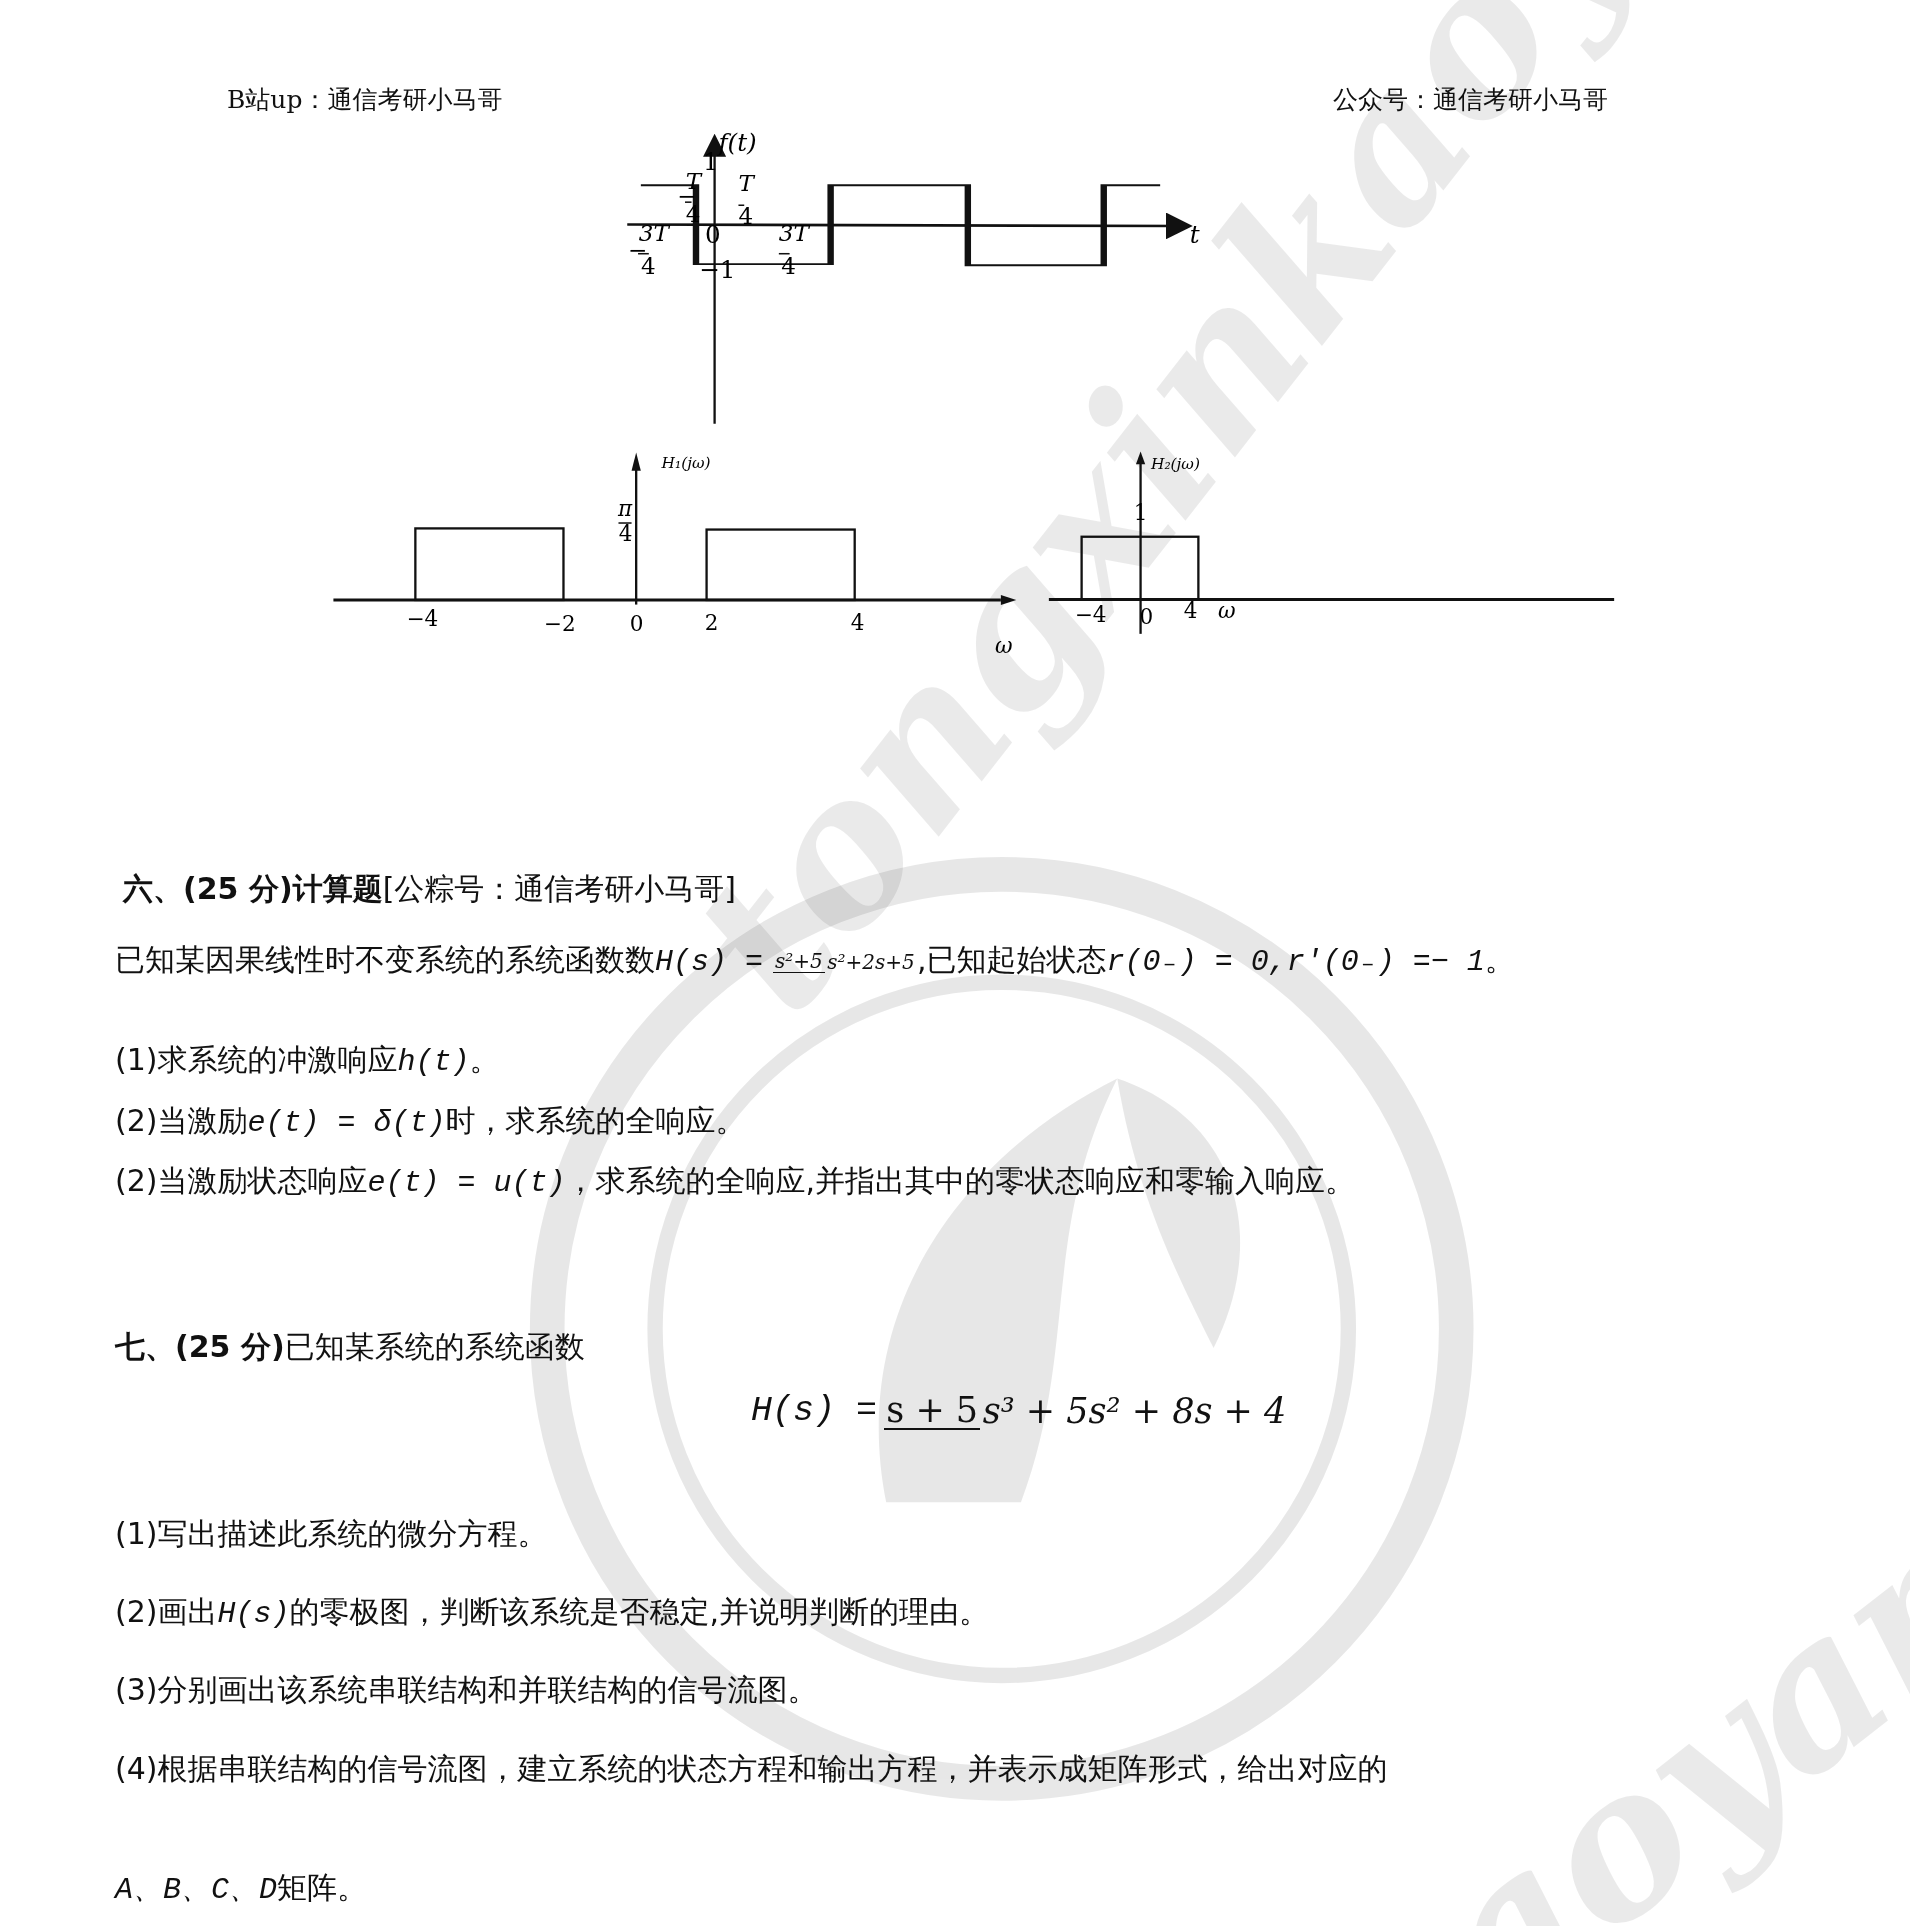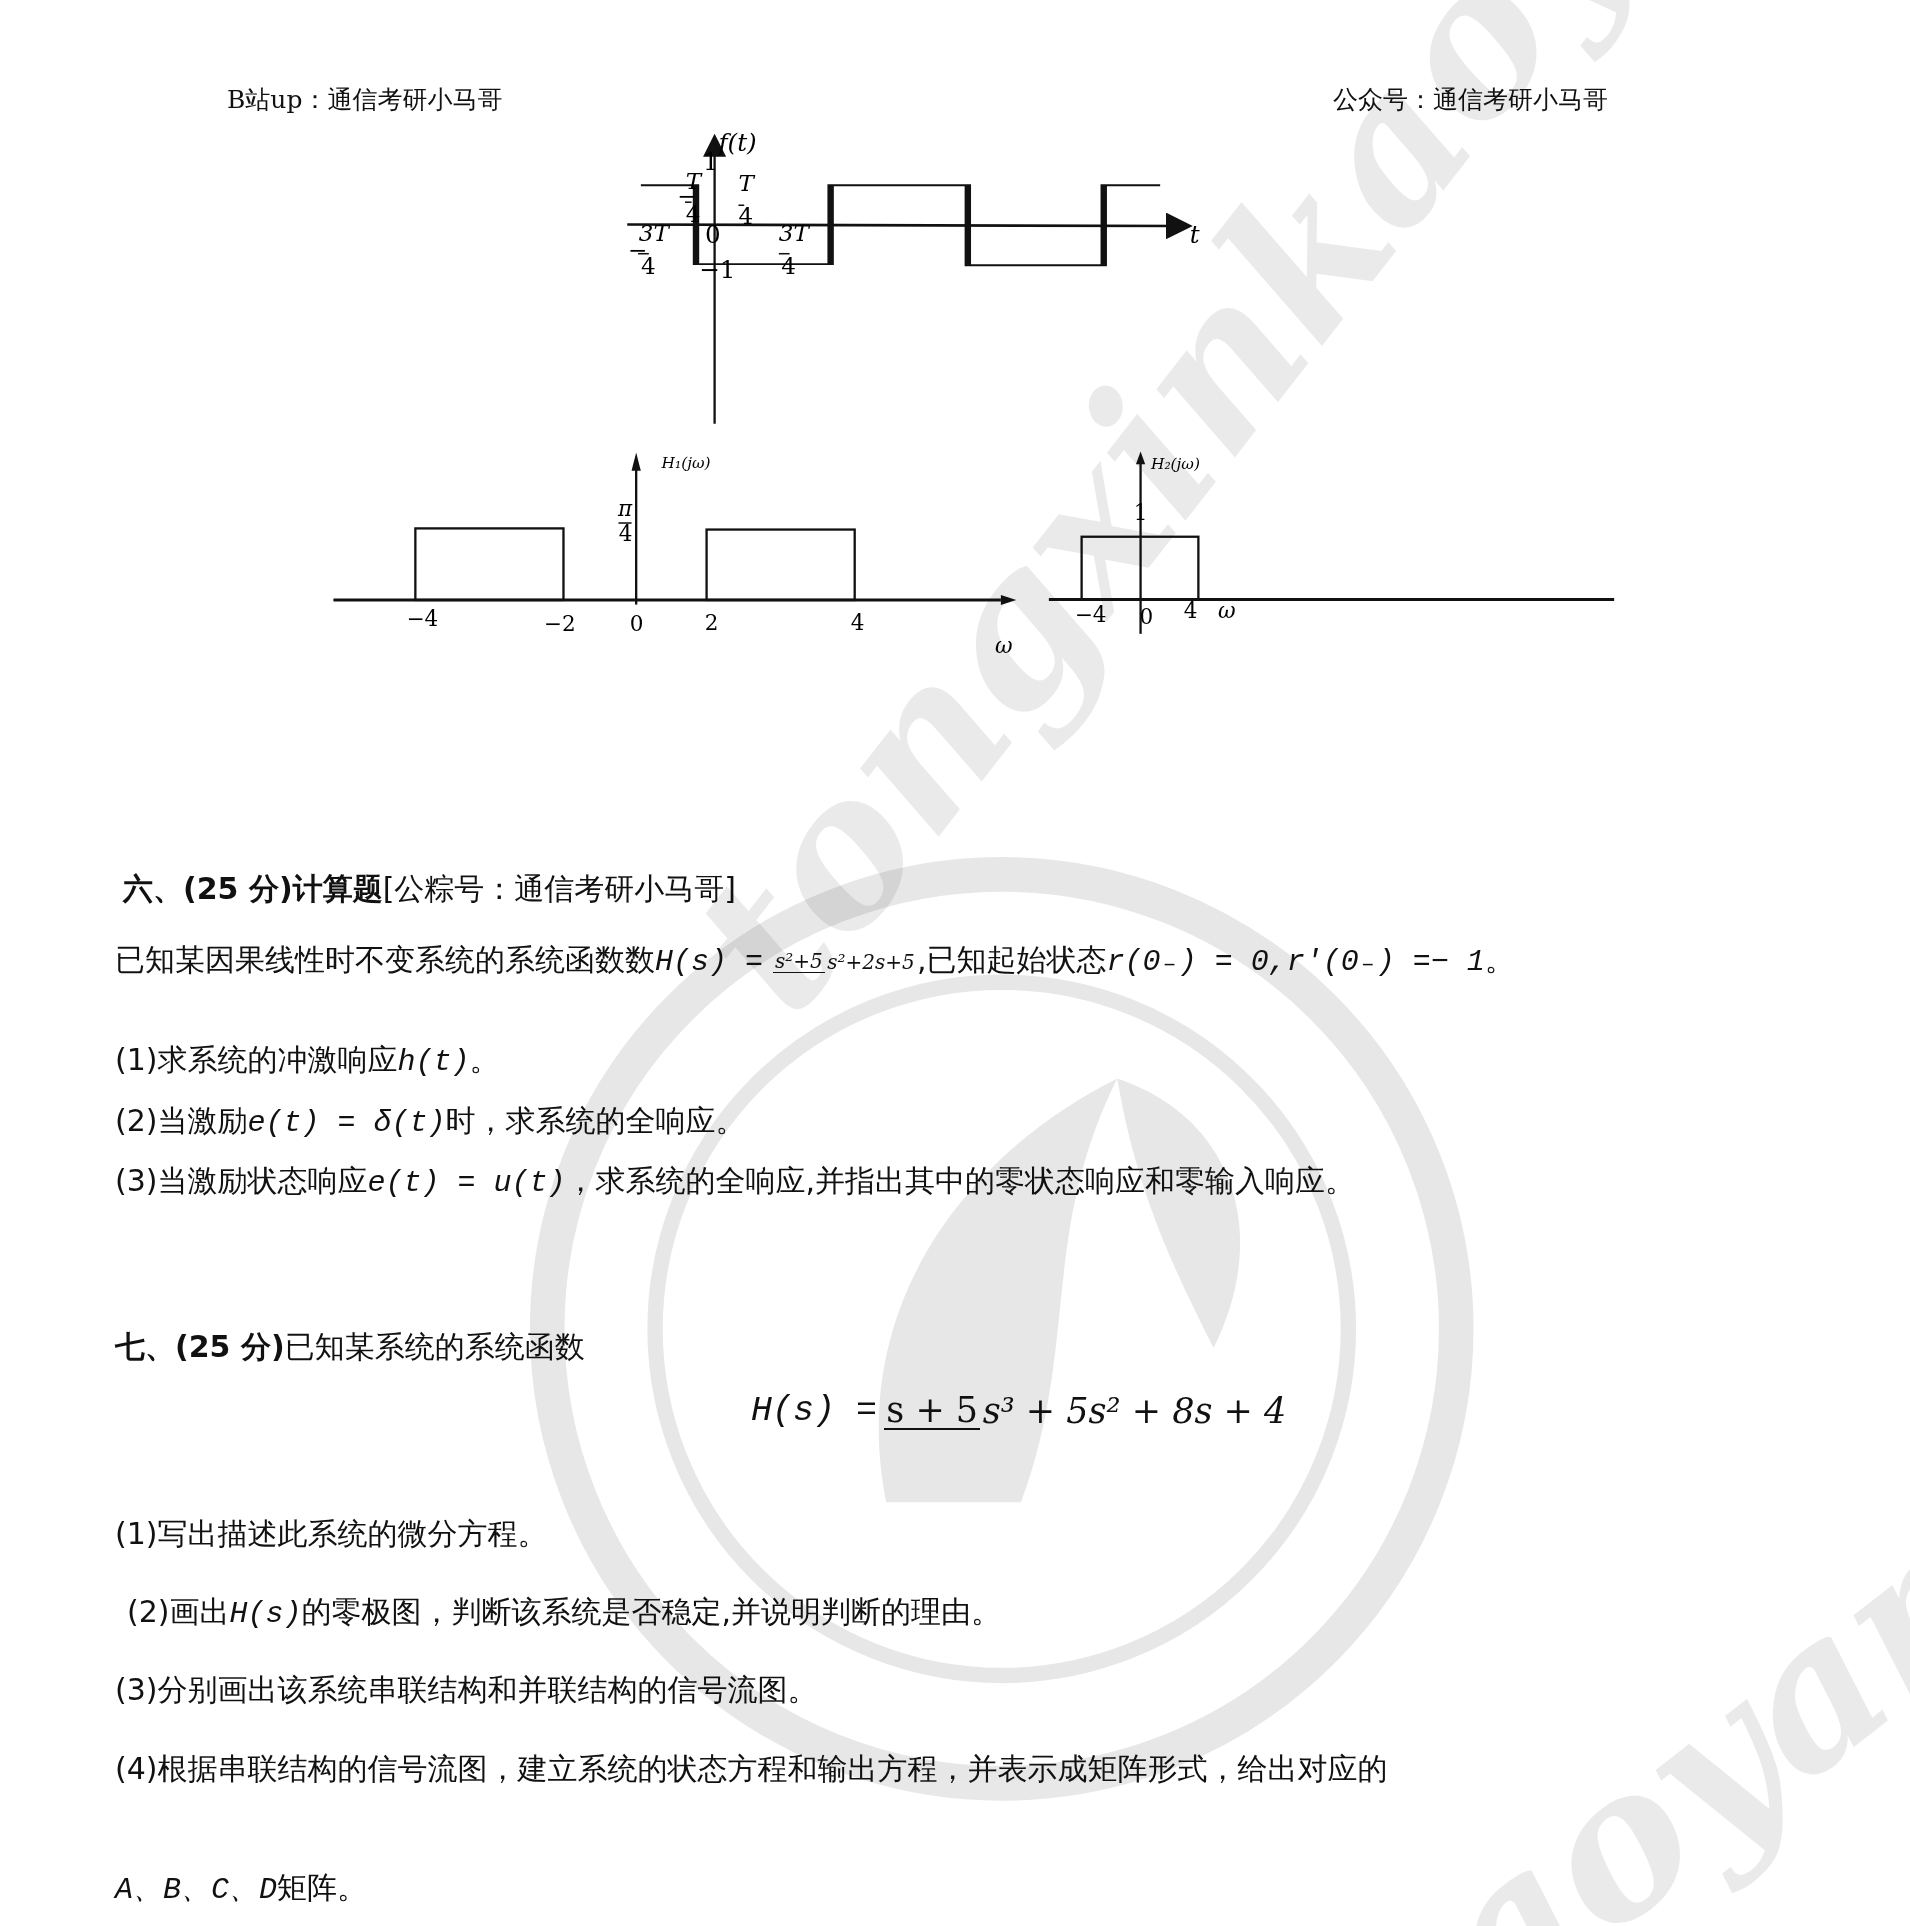--- a/index.html
+++ b/index.html
@@ -124,37 +124,37 @@
       <span class="den">s²+2s+5</span>
     </span><span>,已知起始状态</span><span class="math">r(0₋) = 0,r'(0₋) =− 1</span><span>。</span>
 </div>
 <div class="layer line" style="top:1040px;">
   <span>(1)求系统的冲激响应</span><span class="math">h(t)</span><span>。</span>
 </div>
 <div class="layer line" style="top:1101px;">
   <span>(2)当激励</span><span class="math">e(t) = δ(t)</span><span>时，求系统的全响应。</span>
 </div>
 <div class="layer line" style="top:1161px;">
-  <span>(3)当激励状态响应</span><span class="math">e(t) = u(t)</span><span>，求系统的全响应,并指出其中的零状态响应和零输入响应。</span>
+  <span>(2)当激励状态响应</span><span class="math">e(t) = u(t)</span><span>，求系统的全响应,并指出其中的零状态响应和零输入响应。</span>
 </div>
 
 <div class="layer line" style="top:1327px;">
   <span class="bold">七、</span><span class="bold">(25 分)</span><span>已知某系统的系统函数</span>
 </div>
 <div class="layer eq-block" style="top:1391px; left:751px;">
   <span class="math">H(s) =</span>
   <span class="frac">
       <span class="num">s + 5</span>
       <span class="den">s³ + 5s² + 8s + 4</span>
     </span>
 </div>
 <div class="layer line" style="top:1514px;">
   <span>(1)写出描述此系统的微分方程。</span>
 </div>
-<div class="layer line" style="top:1592px;margin-left:12px;">
+<div class="layer line" style="top:1592px;">
   <span>(2)画出</span><span class="math">H(s)</span><span>的零极图，判断该系统是否稳定,并说明判断的理由。</span>
 </div>
 <div class="layer line" style="top:1670px;">
   <span>(3)分别画出该系统串联结构和并联结构的信号流图。</span>
 </div>
 <div class="layer line" style="top:1749px;">
   <span>(4)根据串联结构的信号流图，建立系统的状态方程和输出方程，并表示成矩阵形式，给出对应的</span>
 </div>
 <div class="layer line" style="top:1868px;">
   <span class="math">A、B、C、D</span><span>矩阵。</span>

